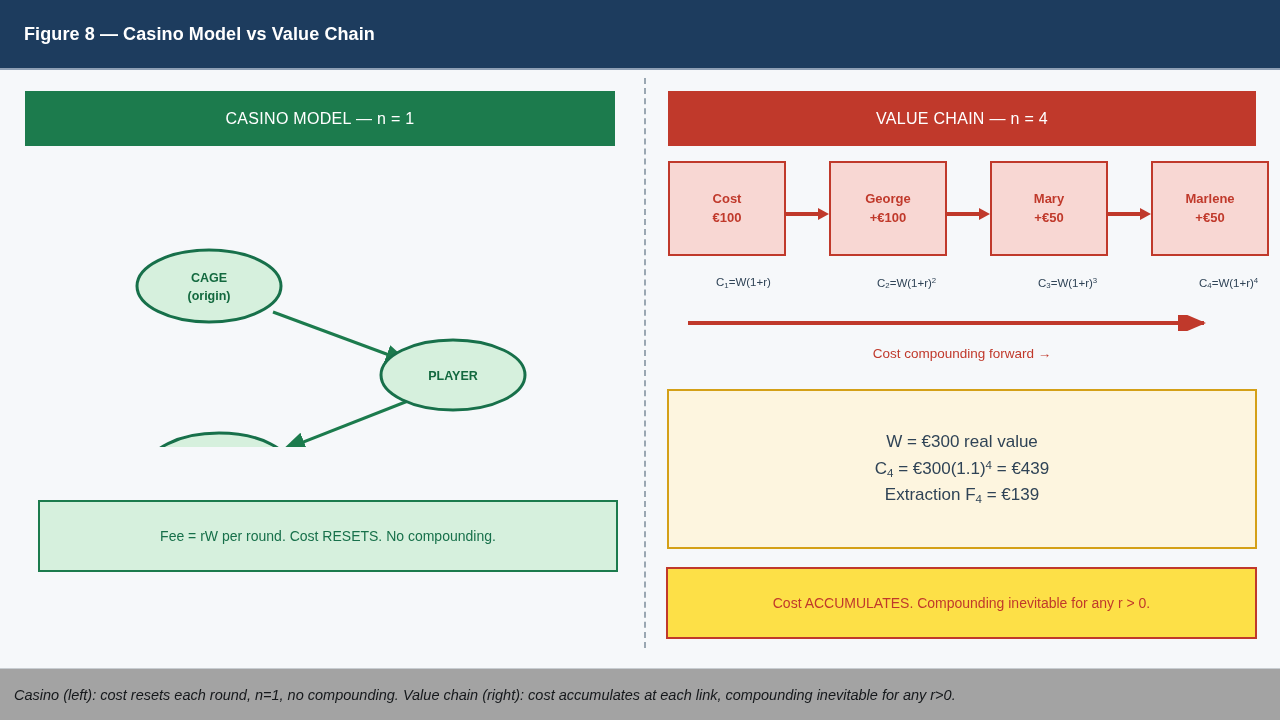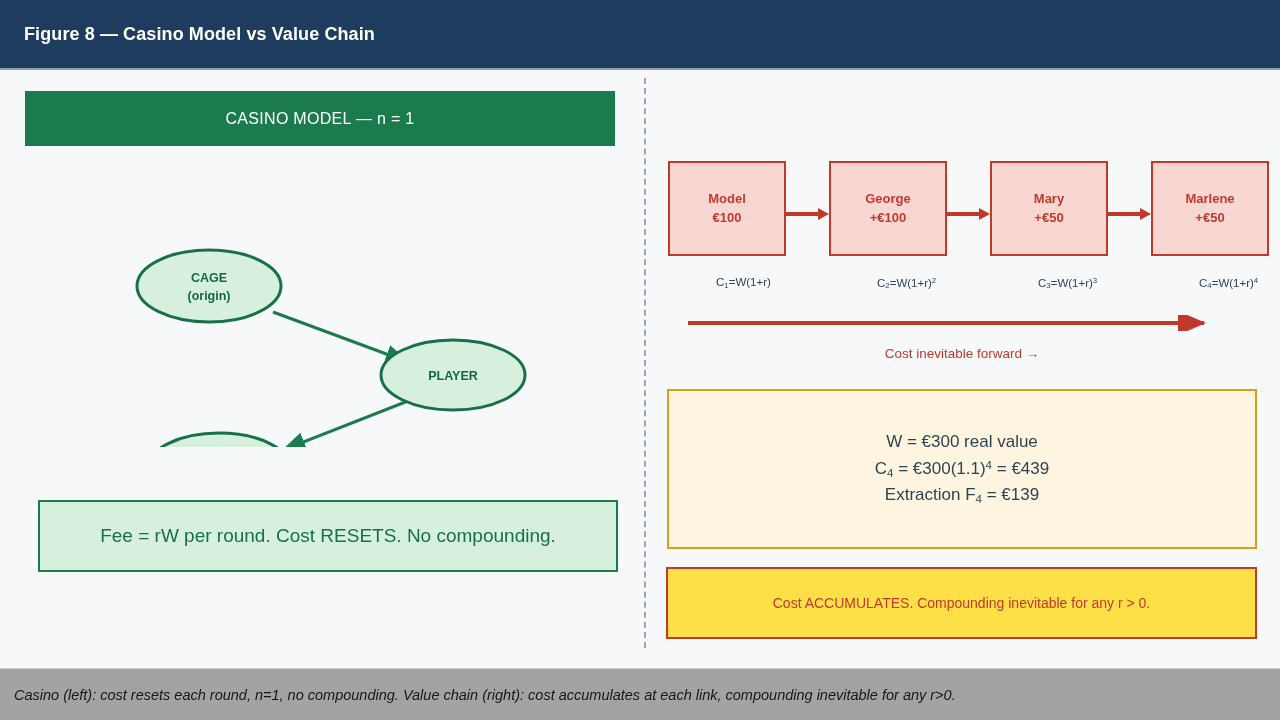--- a/index.html
+++ b/index.html
@@ -94,21 +94,21 @@
     align-items: center;
     justify-content: center;
     text-align: center;
   }
   #casino-note {
     left: 38px; top: 428px;
     width: 580px; height: 72px;
     background: #d6f0dd;
     border: 2px solid #1c7b4d;
     color: #17704a;
-    font-size: 19px;
+    font-size: 14px;
   }
   #chain-note {
     left: 666px; top: 495px;
     width: 591px; height: 72px;
     background: #fde047;
     border: 2px solid #c0392b;
     color: #c0392b;
     font-size: 14px;
   }
 
@@ -248,25 +248,28 @@
       <ellipse cx="194" cy="312" rx="72" ry="36" fill="#d6f0dd" stroke="#17704a" stroke-width="3"></ellipse>
       <text class="node-label" x="194" y="308">CAGE</text>
       <text class="node-label" x="194" y="326">(return)</text>
     </g>
   </svg>
 
   <div class="note-box" id="casino-note">
     <span>Fee = rW per round. Cost RESETS. No compounding.</span>
   </div>
 
+  <div class="panel-header" id="chain-header">
+    <span>VALUE CHAIN — n = 4</span>
+  </div>
 
   <div id="chain-row">
 
   <div class="chain-box" style="left: 0px;">
-        <div>Model</div>
+        <div>Cost</div>
         <div>€100</div>
       </div>
       <svg class="chain-arrow" viewBox="0 0 43 12" style="left: 118px;">
         <line x1="0" y1="6" x2="34" y2="6" stroke="#c0392b" stroke-width="4"></line>
         <path d="M32,0 L43,6 L32,12 z" fill="#c0392b"></path>
       </svg>
       <div class="chain-box" style="left: 161px;">
         <div>George</div>
         <div>+€100</div>
       </div>
@@ -297,21 +300,21 @@
 
   <svg id="accum-arrow" viewBox="0 0 530 16">
     <defs>
       <marker id="arrowRedBig" markerWidth="8" markerHeight="8" refX="6.5" refY="3" orient="auto">
         <path d="M0,0 L7,3 L0,6 z" fill="#c0392b"></path>
       </marker>
     </defs>
     <line x1="2" y1="8" x2="518" y2="8" stroke="#c0392b" stroke-width="4" marker-end="url(#arrowRedBig)"></line>
   </svg>
 
-  <div id="accum-caption">Cost inevitable forward →</div>
+  <div id="accum-caption">Cost compounding forward →</div>
 
   <div id="formula-box">
     <div>W = €300 real value</div>
     <div>
       <span>C</span><sub>4</sub><span> = €300(1.1)</span><sup>4</sup><span> = €439</span>
     </div>
     <div>
       <span>Extraction F</span><sub>4</sub><span> = €139</span>
     </div>
   </div>

